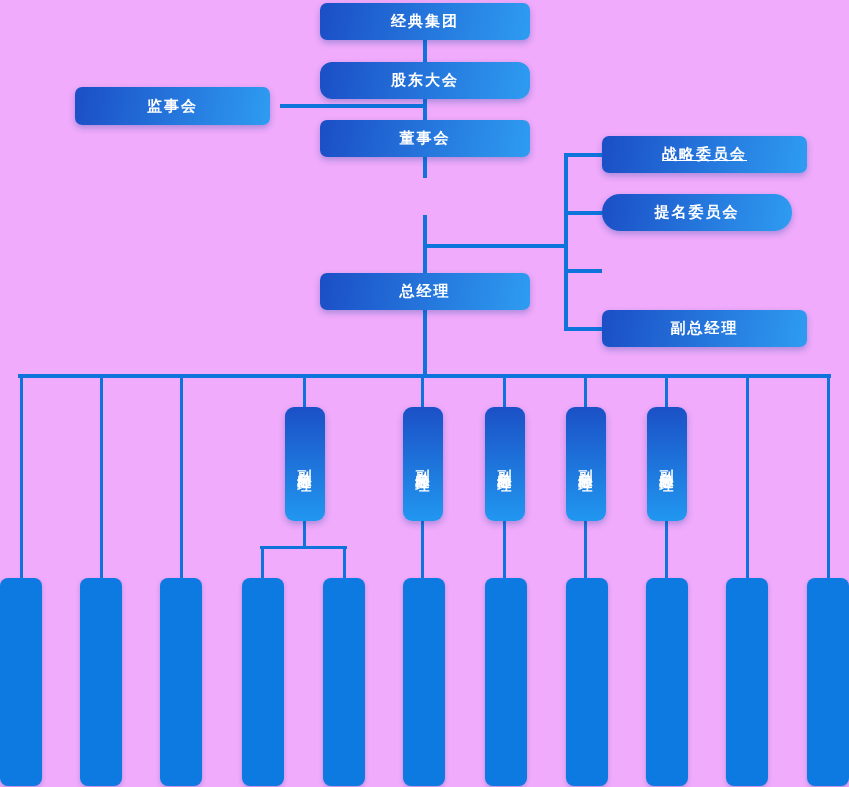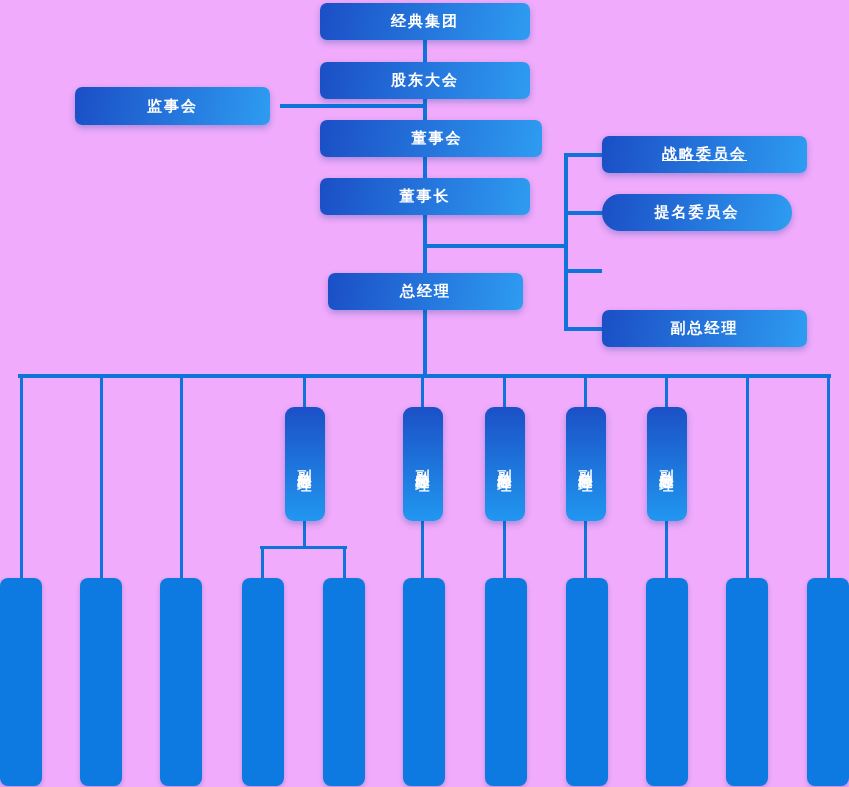--- a/index.html
+++ b/index.html
@@ -67,33 +67,30 @@
   <div class="line" style="left:343px;top:548px;width:3px;height:30px;"></div>
 
   <div class="line" style="left:421px;top:521px;width:3px;height:57px;"></div>
   <div class="line" style="left:503px;top:521px;width:3px;height:57px;"></div>
   <div class="line" style="left:584px;top:521px;width:3px;height:57px;"></div>
   <div class="line" style="left:665px;top:521px;width:3px;height:57px;"></div>
 
   <div class="node" style="left:320px;top:3px;width:210px;height:37px;">
     <span>经典集团</span>
   </div>
-  <div class="node" style="left:320px;top:62px;width:210px;height:37px;">
+  <div class="node" style="left:320px;top:62px;width:210px;height:37px;border-radius:12px;">
     <span>股东大会</span>
   </div>
   <div class="node" style="left:75px;top:87px;width:195px;height:38px;">
     <span>监事会</span>
   </div>
-  <div class="node" style="left:320px;top:120px;width:210px;height:37px;padding-left:12px;">
+  <div class="node" style="left:320px;top:120px;width:210px;height:37px;">
     <span>董事会</span>
   </div>
-  <div class="node" style="left:320px;top:178px;width:210px;height:37px;">
-    <span>董事长</span>
-  </div>
-  <div class="node" style="left:328px;top:273px;width:195px;height:37px;">
+  <div class="node" style="left:320px;top:273px;width:210px;height:37px;">
     <span>总经理</span>
   </div>
 
   <div class="node" style="left:602px;top:136px;width:205px;height:37px;text-decoration:underline;">
     <span>战略委员会</span>
   </div>
   <div class="node" style="left:602px;top:194px;width:190px;height:37px;border-radius:18px;">
     <span>提名委员会</span>
   </div>
   <div class="node" style="left:602px;top:310px;width:205px;height:37px;">

